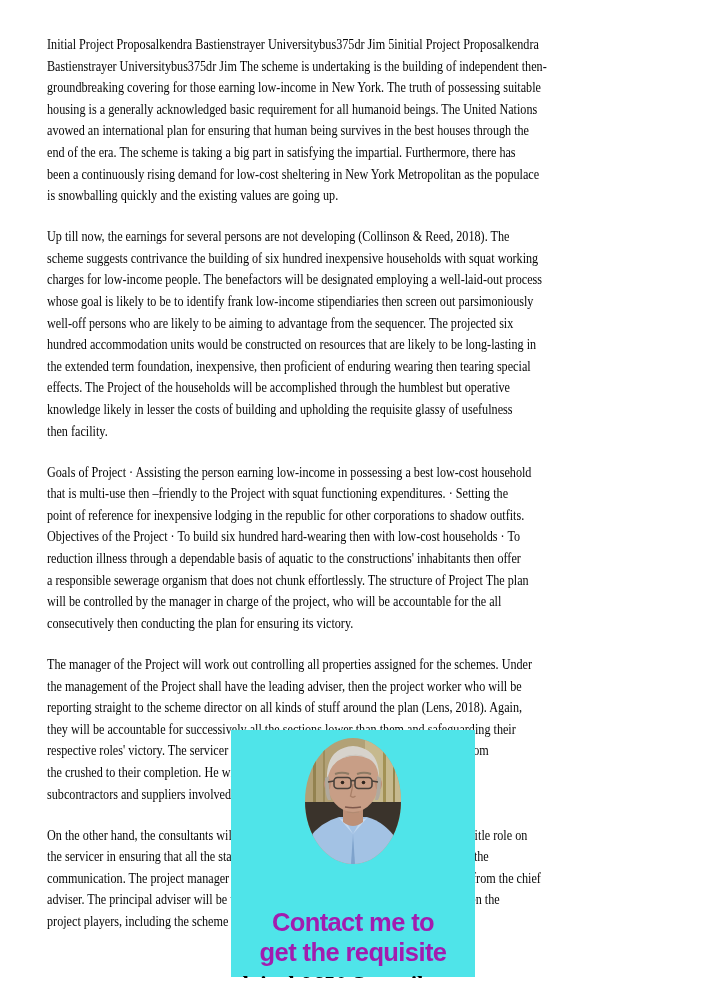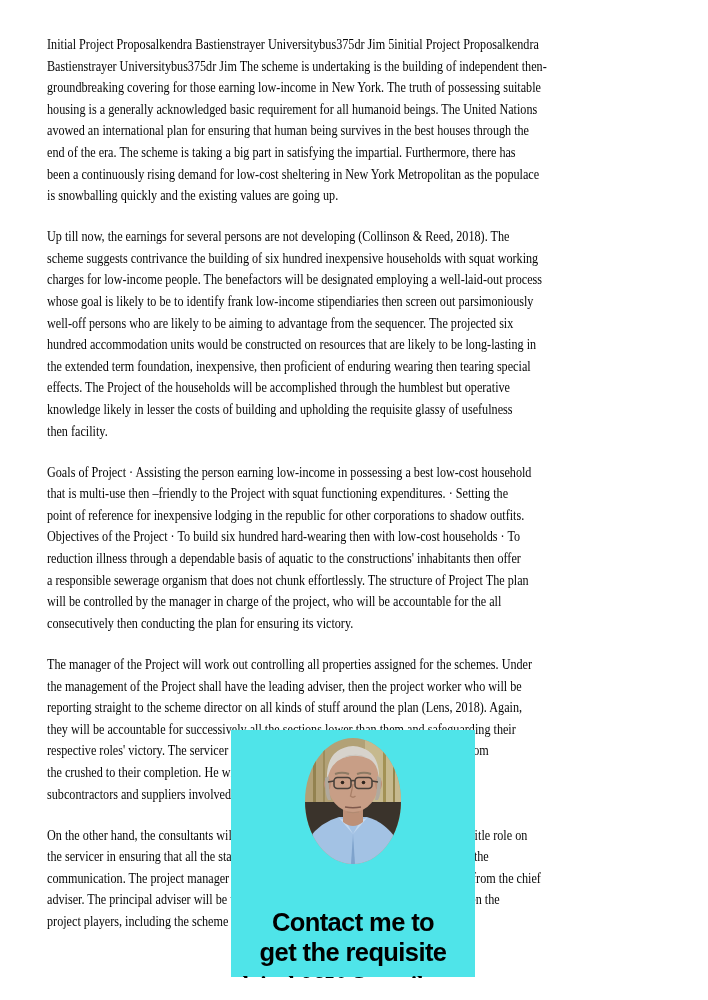--- a/index.html
+++ b/index.html
@@ -136,20 +136,20 @@
 
         <circle cx="37.5" cy="44.5" r="1.8" fill="#2e241d"></circle>
         <circle cx="58.5" cy="44.5" r="1.8" fill="#2e241d"></circle>
 
         <path d="M48 46 Q46.5 54 45.5 58 Q48 60.5 50.5 58" stroke="#a87e66" stroke-width="1.3" fill="none"></path>
 
         <path d="M40 69 Q48 70.5 56 69" stroke="#7e584b" stroke-width="1.6" fill="none"></path>
         <path d="M42 74 Q48 75.5 54 74" stroke="#b08a72" stroke-width="1" fill="none"></path>
       </svg>
     </div>
-    <div class="headline" style="color: #000000; margin-top: 44px;">
+    <div class="headline" style="color: #a21caf; margin-top: 44px;">
       <div>Contact me to</div>
       <div>get the requisite</div>
     </div>
     <div class="email">drjack9650@gmail.com</div>
   </div>
 
 </div>
 
 </body></html>

